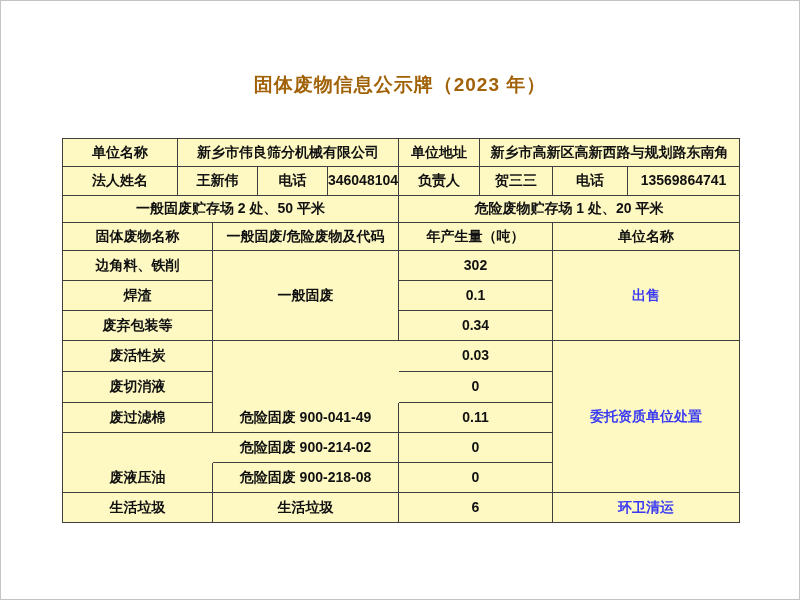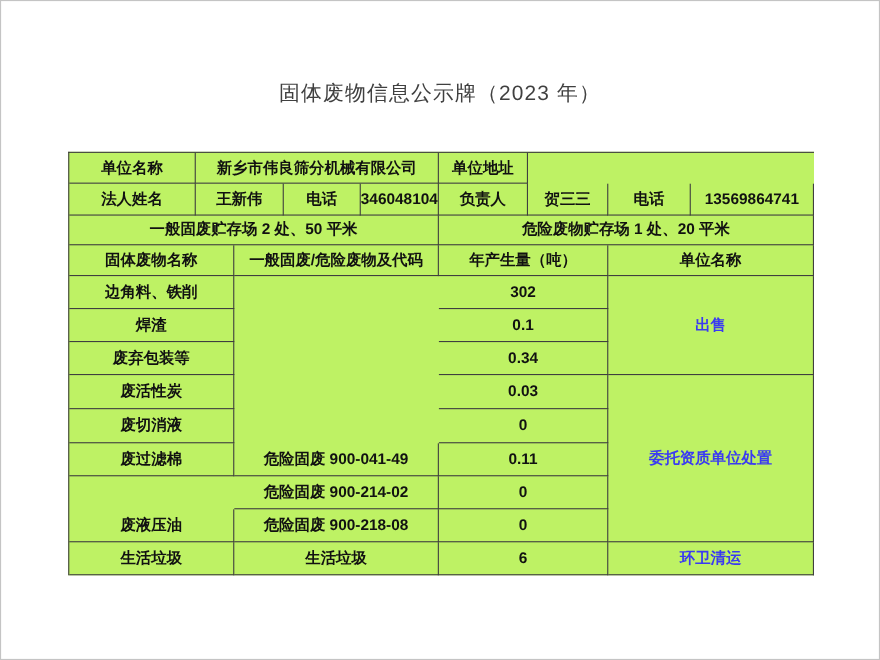--- a/index.html
+++ b/index.html
@@ -4,30 +4,30 @@
 <style>
   html,body{margin:0;padding:0;}
   body{
     width:800px;height:600px;position:relative;background:#ffffff;
     font-family:"Liberation Sans","DejaVu Sans",sans-serif;
     color:#111;overflow:hidden;
     box-sizing:border-box;border:1px solid #c4c4c4;
   }
   .title{
     position:absolute;left:0;top:71px;width:100%;
-    text-align:center;font-size:19px;font-weight:400;color:#404040;
+    text-align:center;font-size:19px;font-weight:700;color:#a16207;
     letter-spacing:1px;
   }
   .grid{
     position:absolute;left:61px;top:137px;width:677px;
     display:grid;
     grid-template-columns:115px 35px 45px 70px 71px 81px 73px 75px 112px;
     grid-template-rows:28px 29px 27px 28px 30px 30px 30px 31px 31px 30px 30px 30px 30px;
     border-top:1px solid #3f3f3f;border-left:1px solid #3f3f3f;
-    background:#bef264;
+    background:#fef9c3;
   }
   .c{
     display:flex;align-items:center;justify-content:center;
     border-right:1px solid #3f3f3f;border-bottom:1px solid #3f3f3f;
     font-size:14px;font-weight:600;text-align:center;
     line-height:1.1;padding:0 2px;box-sizing:border-box;white-space:nowrap;
     overflow:hidden;
   }
   .num{font-weight:700;font-size:14px;}
   .blue{color:var(--blue,#3a3af2);}
@@ -35,39 +35,41 @@
 </head>
 <body>
 
 <div class="title">固体废物信息公示牌（2023 年）</div>
 
 <div class="grid">
 
   <div class="c" style="grid-row:1;grid-column:1/2">单位名称</div>
   <div class="c" style="grid-row:1;grid-column:2/6">新乡市伟良筛分机械有限公司</div>
   <div class="c" style="grid-row:1;grid-column:6/7">单位地址</div>
+  <div class="c" style="grid-row:1;grid-column:7/10">新乡市高新区高新西路与规划路东南角</div>
 
   <div class="c" style="grid-row:2;grid-column:1/2">法人姓名</div>
   <div class="c" style="grid-row:2;grid-column:2/4">王新伟</div>
   <div class="c" style="grid-row:2;grid-column:4/5">电话</div>
   <div class="c num" style="grid-row:2;grid-column:5/6">13460481045</div>
   <div class="c" style="grid-row:2;grid-column:6/7">负责人</div>
   <div class="c" style="grid-row:2;grid-column:7/8">贺三三</div>
   <div class="c" style="grid-row:2;grid-column:8/9">电话</div>
   <div class="c num" style="grid-row:2;grid-column:9/10">13569864741</div>
 
   <div class="c" style="grid-row:3;grid-column:1/6">一般固废贮存场 2 处、50 平米</div>
   <div class="c" style="grid-row:3;grid-column:6/10">危险废物贮存场 1 处、20 平米</div>
 
   <div class="c" style="grid-row:4;grid-column:1/3">固体废物名称</div>
   <div class="c" style="grid-row:4;grid-column:6/8">年产生量（吨）</div>
   <div class="c" style="grid-row:4;grid-column:3/6">一般固废/危险废物及代码</div>
   <div class="c" style="grid-row:4;grid-column:8/10">单位名称</div>
 
   <div class="c" style="grid-row:5;grid-column:1/3">边角料、铁削</div>
+  <div class="c" style="grid-row:5/8;grid-column:3/6">一般固废</div>
   <div class="c num" style="grid-row:5;grid-column:6/8">302</div>
   <div class="c blue" style="grid-row:5/8;grid-column:8/10">出售</div>
 
   <div class="c" style="grid-row:6;grid-column:1/3">焊渣</div>
   <div class="c num" style="grid-row:6;grid-column:6/8">0.1</div>
 
   <div class="c" style="grid-row:7;grid-column:1/3">废弃包装等</div>
   <div class="c num" style="grid-row:7;grid-column:6/8">0.34</div>
 
   <div class="c" style="grid-row:8;grid-column:1/3">废活性炭</div>

